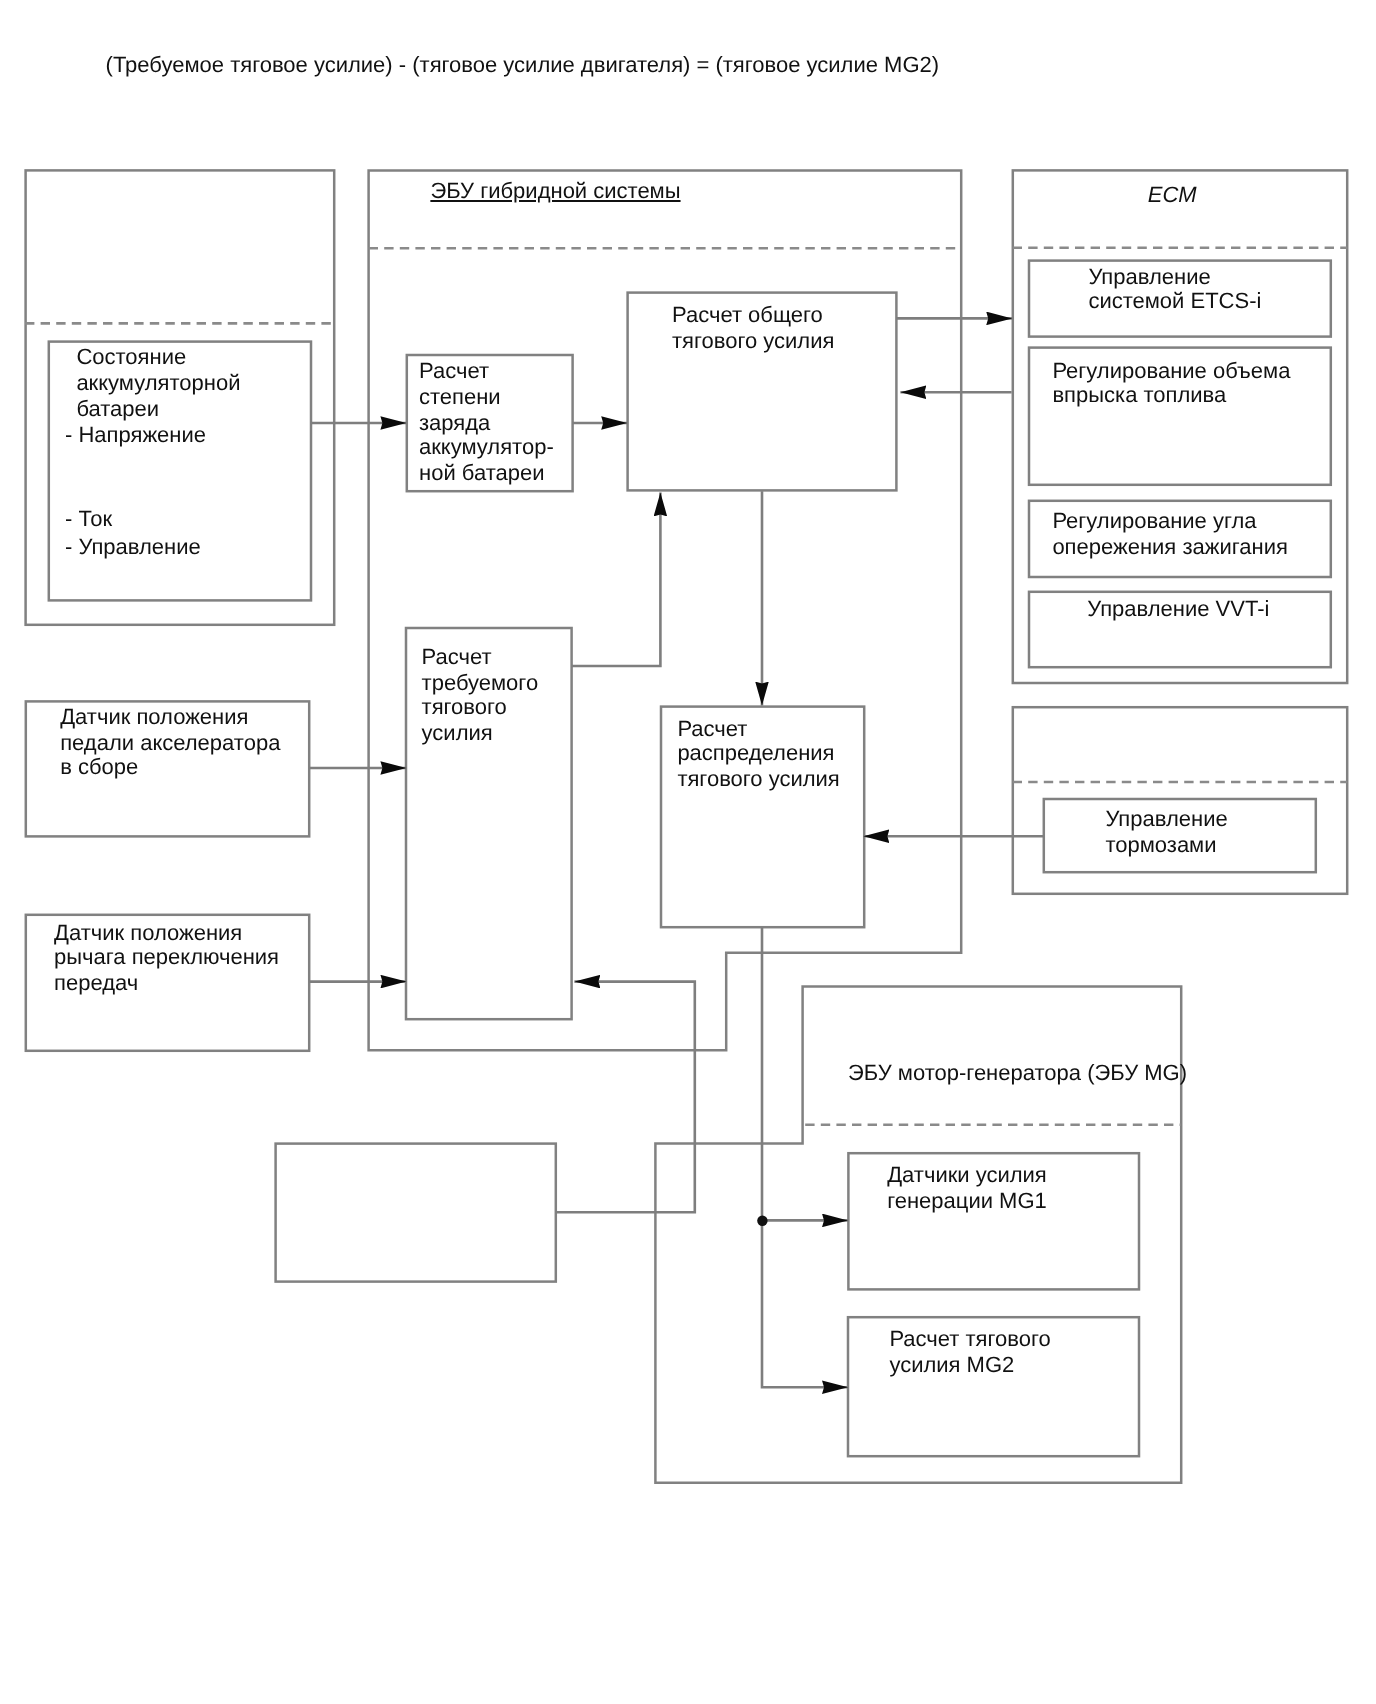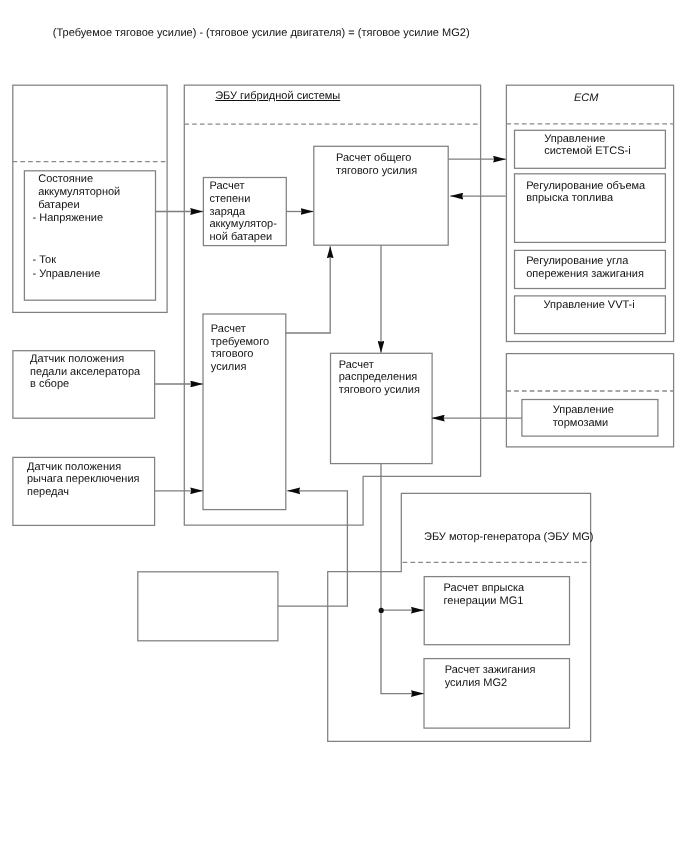--- a/index.html
+++ b/index.html
@@ -120,18 +120,18 @@
 
   <div class="tx" style="left:544.2px;top:132.7px;">Управление
 системой ETCS-i</div>
   <div class="tx" style="left:526.2px;top:255.0px;">Регулирование угла
 опережения зажигания</div>
   <div class="tx" style="left:526.2px;top:179.6px;">Регулирование объема
 впрыска топлива</div>
   <div class="tx" style="left:543.6px;top:298.9px;">Управление VVT-i</div>
   <div class="tx" style="left:552.7px;top:404.3px;">Управление
 тормозами</div>
-  <div class="tx" style="left:443.6px;top:582.4px;">Расчет впрыска
+  <div class="tx" style="left:443.6px;top:582.4px;">Датчики усилия
 генерации MG1</div>
-  <div class="tx" style="left:444.7px;top:664.4px;">Расчет зажигания
+  <div class="tx" style="left:444.7px;top:664.4px;">Расчет тягового
 усилия MG2</div>
 
 </div>
 
 </body></html>

